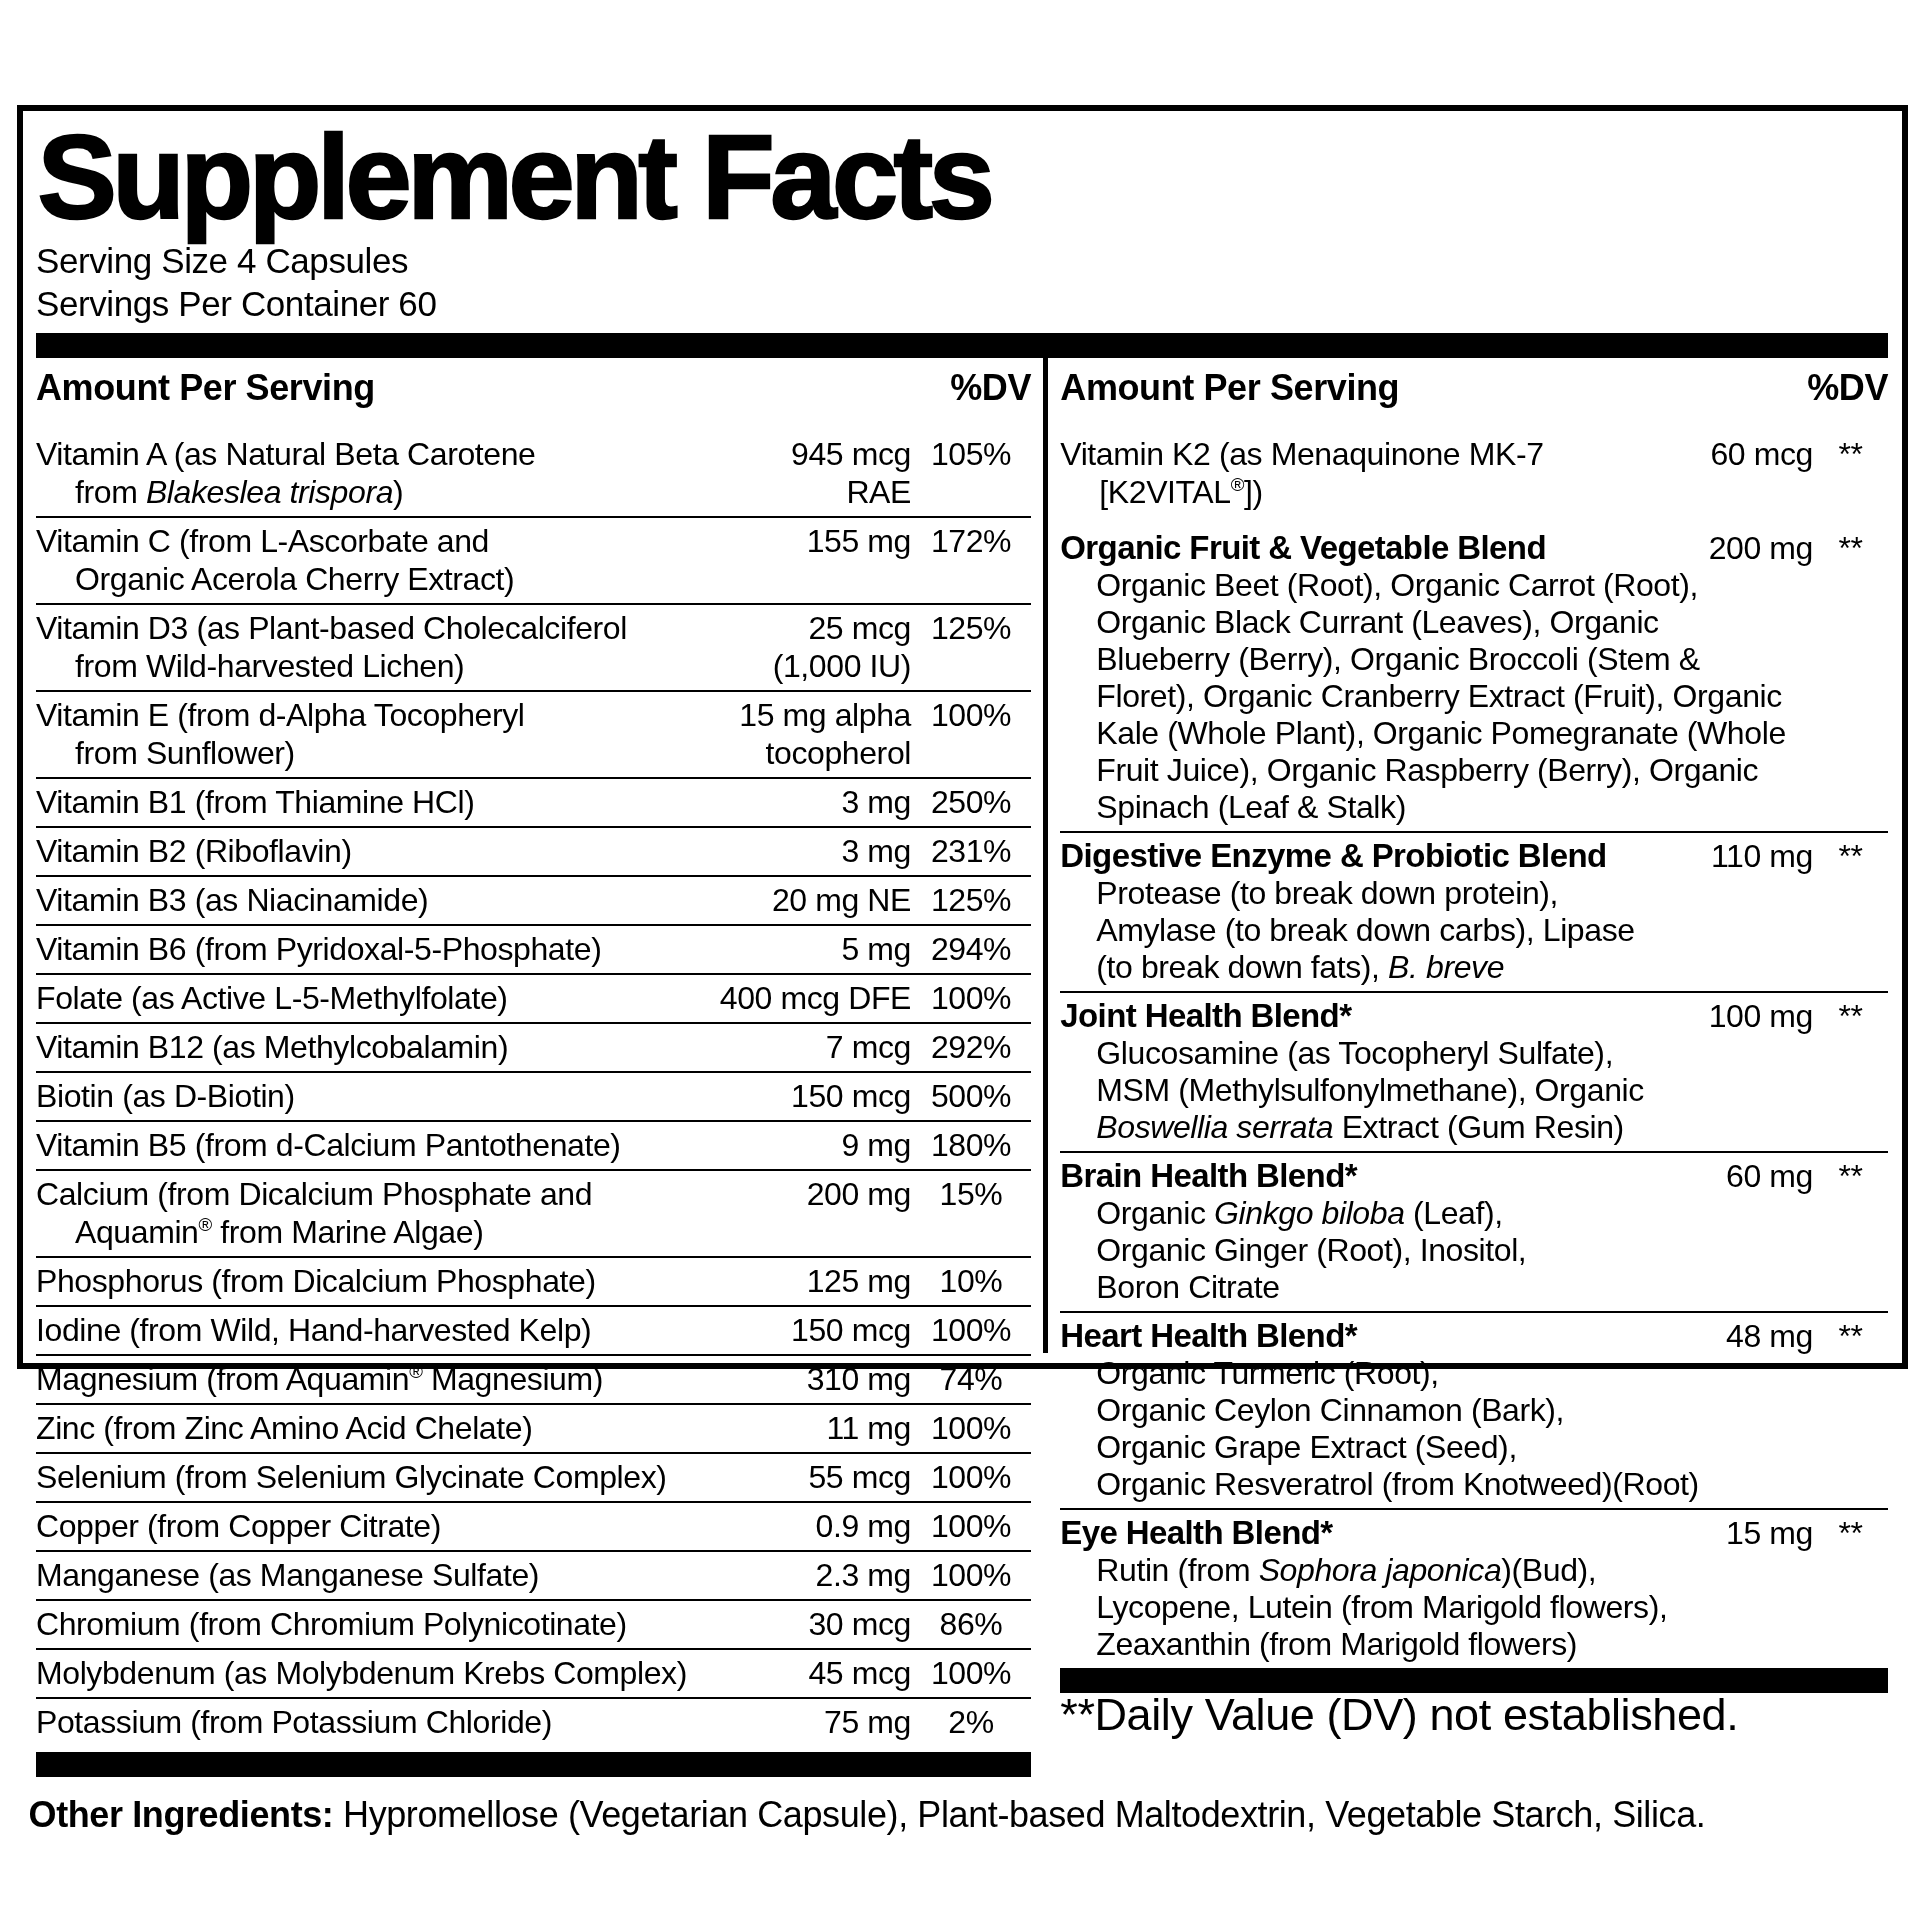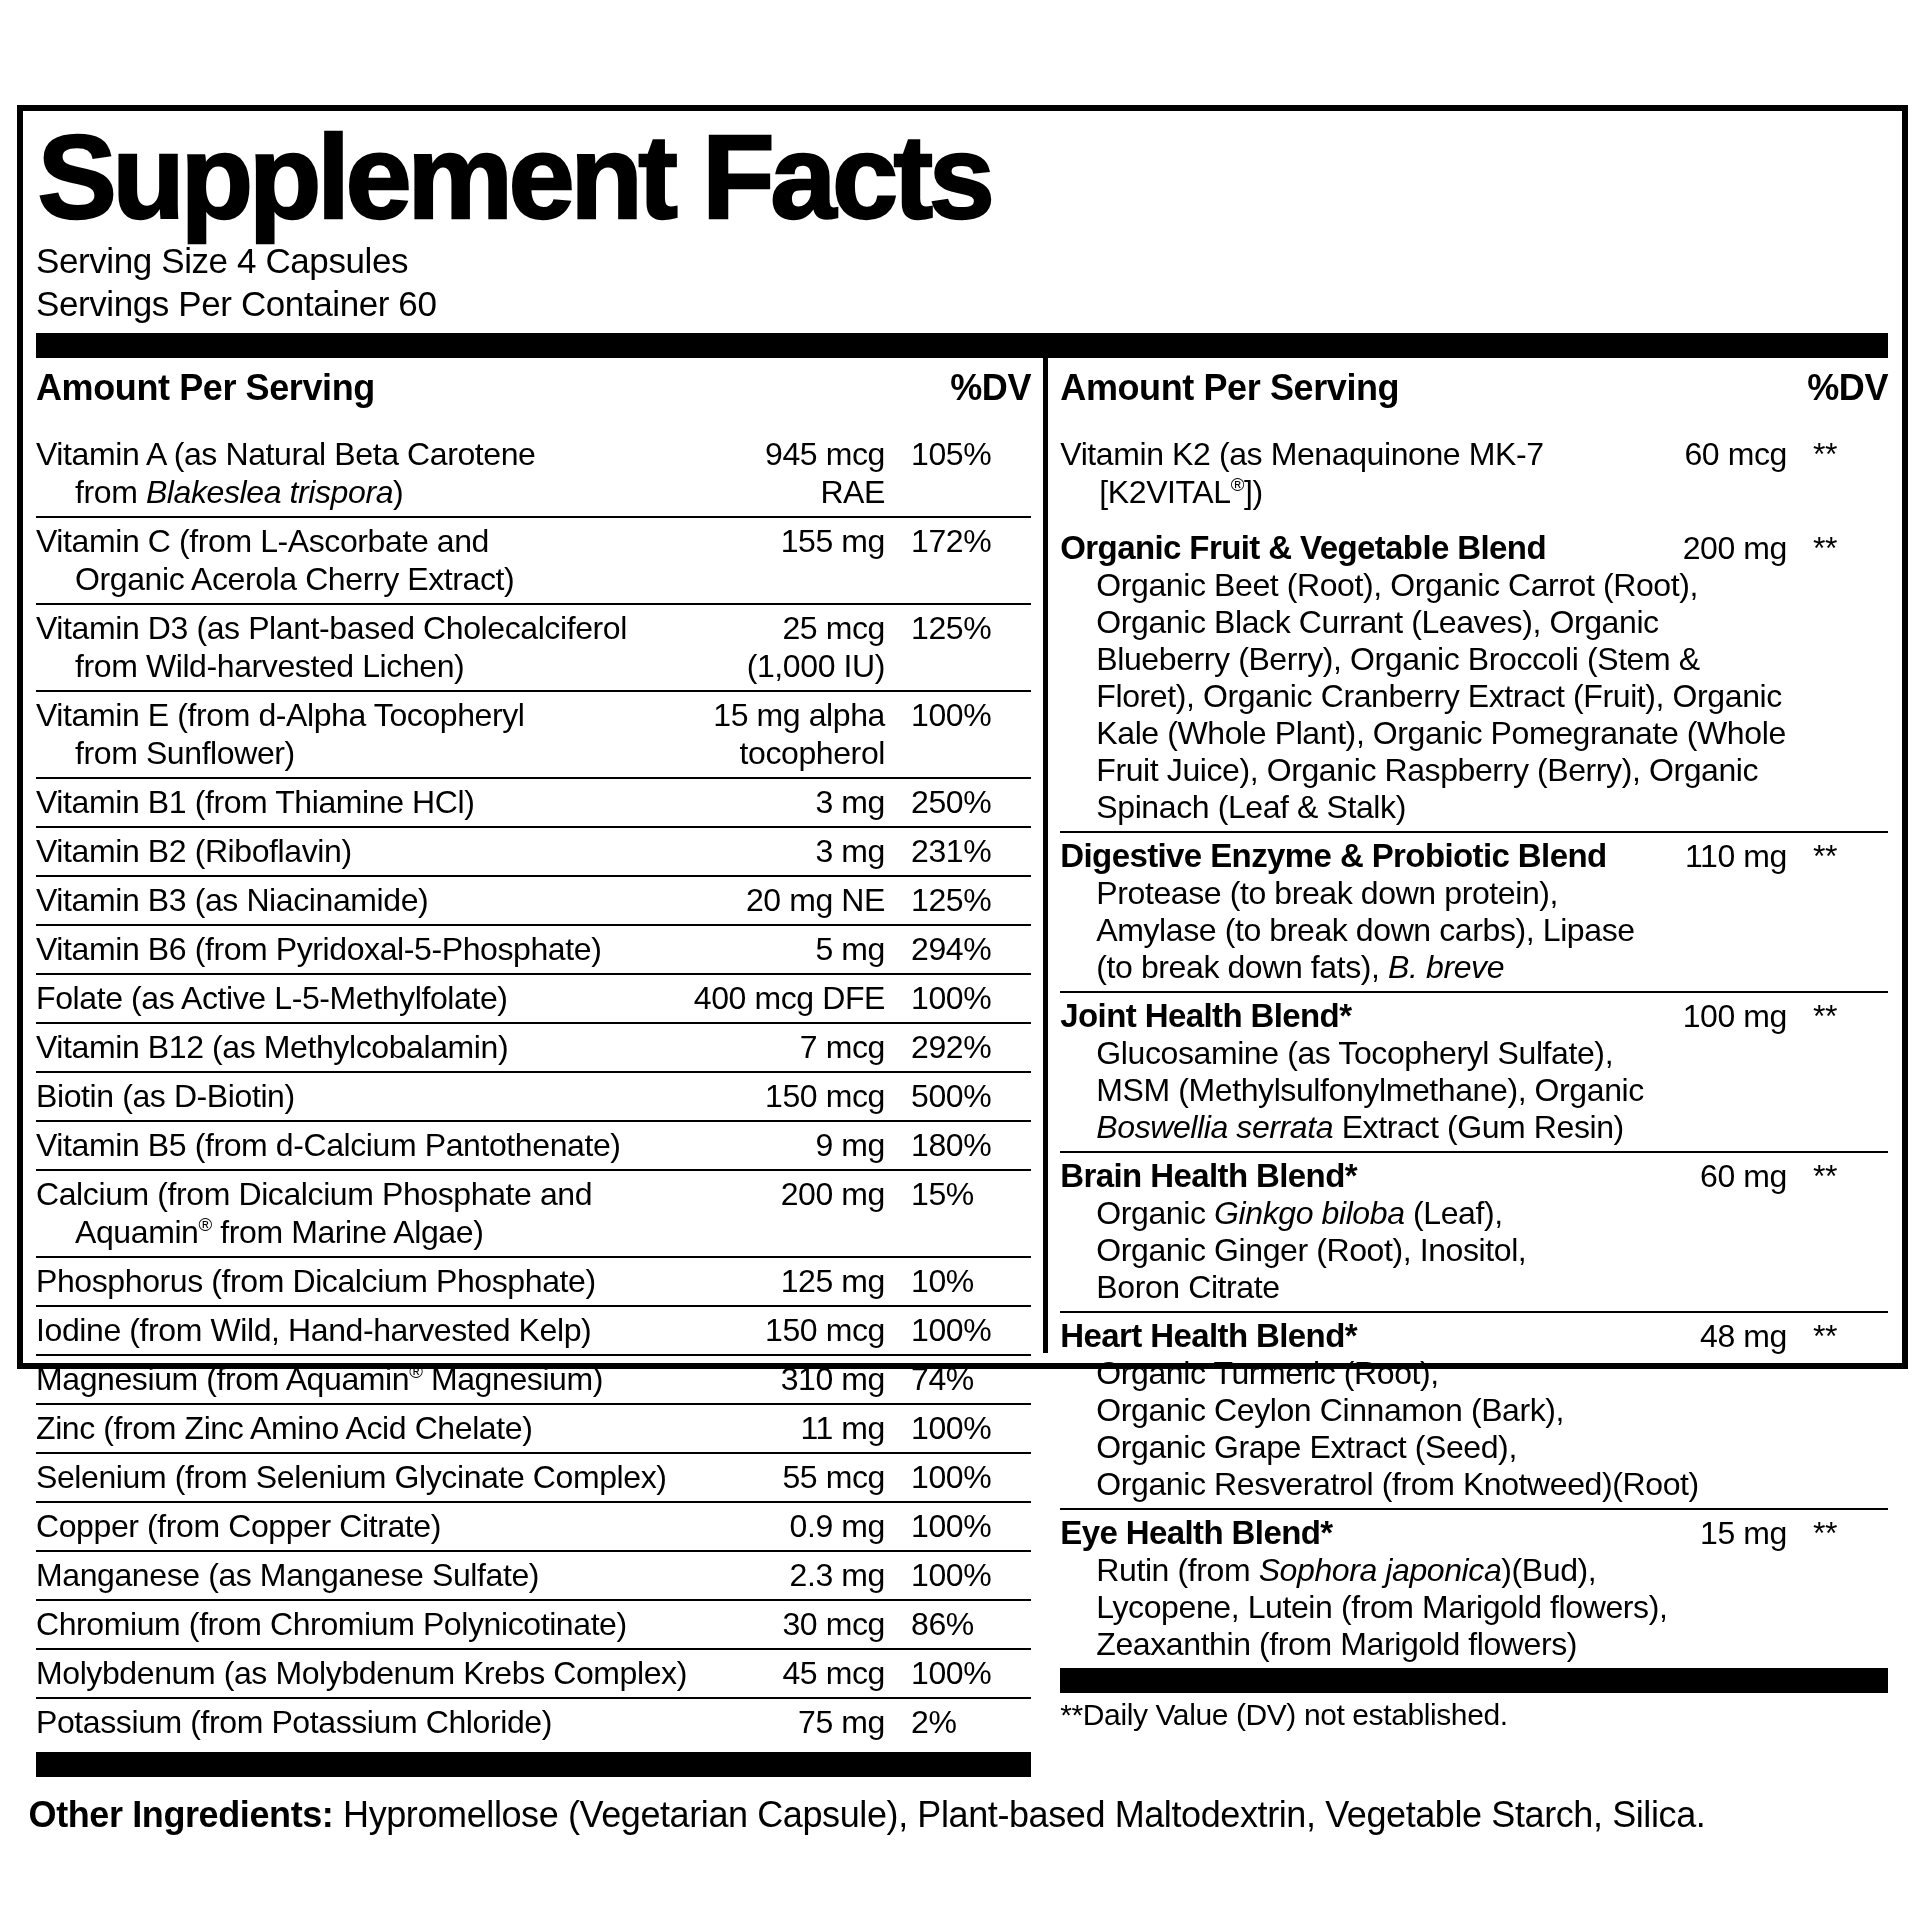--- a/index.html
+++ b/index.html
@@ -55,41 +55,41 @@
   .row {
     display: flex; align-items: flex-start;
     font-size: 32px; line-height: 38px;
     letter-spacing: -0.4px;
     padding: 4.5px 0;
   }
   .row + .row { border-top: 2.3px solid #000; }
   .row .name { flex: 1; }
   .name .ln + .ln { padding-left: 39px; }
   .amount { min-width: 173px; text-align: right; white-space: nowrap; }
-  .dv { width: 120px; text-align: left; padding-left: 26px; }
+  .dv { width: 120px; text-align: center; }
   .col-right .amount { min-width: 180px; }
   .col-right .dv { width: 75px; }
 
   .blends { display: flex; flex-direction: column; margin-top: 4.5px; }
   .blend { padding: 4.5px 0; }
   .blend + .blend { border-top: 2.3px solid #000; }
   .blend-head {
     display: flex; align-items: flex-start;
     font-size: 32px; line-height: 38px; letter-spacing: -0.4px;
   }
   .blend-head .bname { flex: 1; font-weight: bold; font-size: 33px; letter-spacing: -0.6px; }
   .bdesc { font-size: 32px; line-height: 37px; letter-spacing: -0.4px; }
   .bdesc .ln { padding-left: 36px; }
 
   .k2bar { margin-top: 4.5px; height: 22px; }
 
   .col-bottom { margin-top: auto; }
   .left-end-bar { margin-top: 6px; }
   .footnote {
-    font-size: 30px; line-height: 41px;
+    font-size: 45px; line-height: 41px;
     padding-top: 1px; letter-spacing: -0.4px;
   }
   .other-ing {
     position: absolute;
     left: 28.6px; top: 1793px;
     width: 1864px;
     font-size: 36px; line-height: 43px;
     letter-spacing: -0.4px;
   }
   .other-ing .oi-label { font-weight: bold; }

